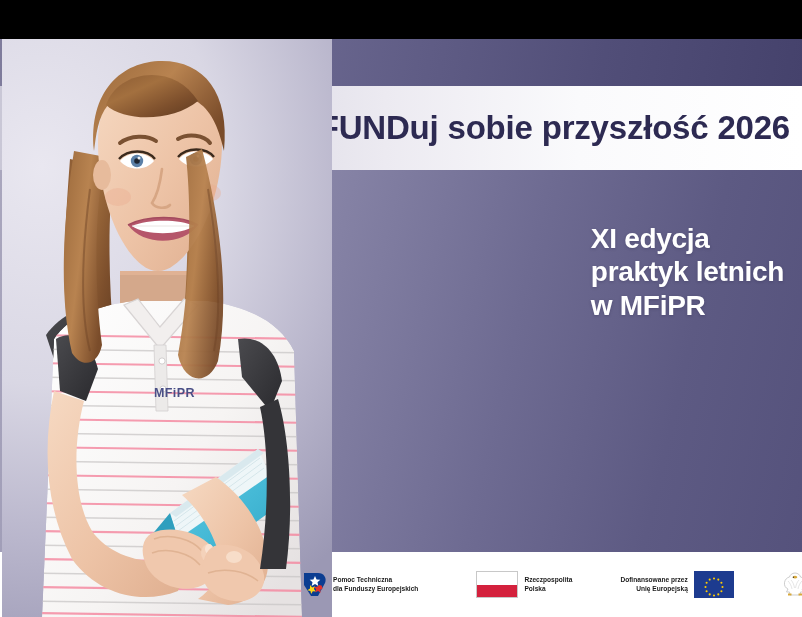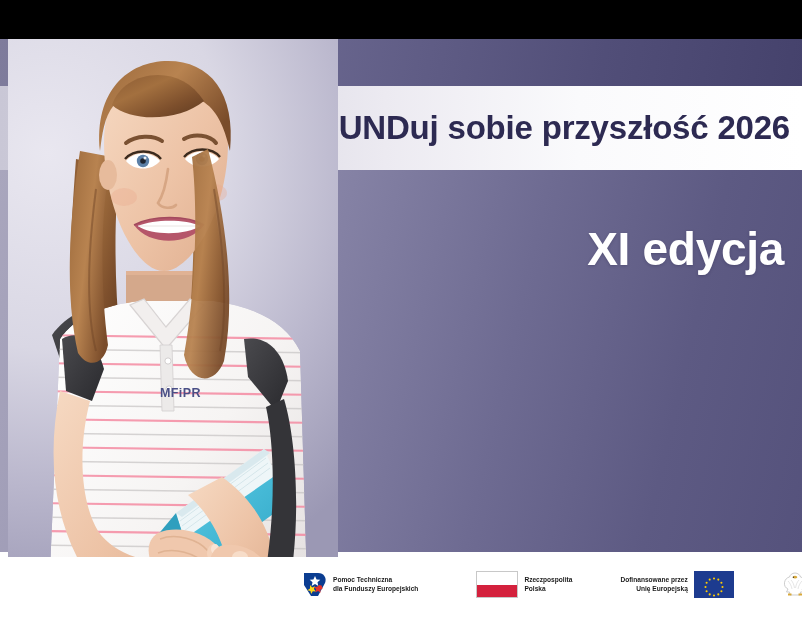--- a/index.html
+++ b/index.html
@@ -63,43 +63,43 @@
     width: 802px; height: 382px;
     background: linear-gradient(103deg, #a9a6bd 0%, #9b98b4 18%, #8481a4 40%, #6e6b92 62%, #5d5a83 82%, #55527c 100%);
   }
 
   .headline {
     position: absolute;
     right: 18px;
     top: 52px;
     text-align: left;
     color: #ffffff;
-    font-size: 46px;
+    font-size: 28px;
     font-weight: bold;
     line-height: 1.19;
     letter-spacing: -0.3px;
     text-shadow: 0 1px 3px rgba(40,38,70,0.30);
   }
   .headline .hl-line { display: block; white-space: nowrap; }
 
   
   .band-footer {
     position: absolute;
     left: 0; bottom: 0;
     width: 802px; height: 65px;
     background: #ffffff;
   }
 
   
   .photo-wrap {
     position: absolute;
-    left: 8px;
+    left: 2px;
     top: 39px;
     width: 330px;
-    height: 518px;
+    height: 578px;
     overflow: hidden;
   }
   .photo-bg {
     position: absolute;
     inset: 0;
     background:
       radial-gradient(130% 90% at 12% 22%, #e9e7f0 0%, #d9d7e4 42%, #b9b6cc 72%, #9b98b4 100%);
   }
   .photo-svg { position: absolute; left: 0; top: 0; }
 
@@ -159,20 +159,22 @@
 
   <div class="band-top"></div>
 
   <div class="band-title">
     <div class="title-text">zaFUNDuj sobie przyszłość 2026</div>
   </div>
 
   <div class="band-main">
     <div class="headline">
       <span class="hl-line">XI edycja</span>
+      <span class="hl-line">praktyk letnich</span>
+      <span class="hl-line">w MFiPR</span>
     </div>
   </div>
 
   <div class="band-footer"></div>
 
   <div class="photo-wrap">
     <div class="photo-bg"></div>
     <svg class="photo-svg" width="330" height="578" viewBox="0 0 330 578">
       <defs>
         <linearGradient id="hairG" x1="0" y1="0" x2="1" y2="1">

